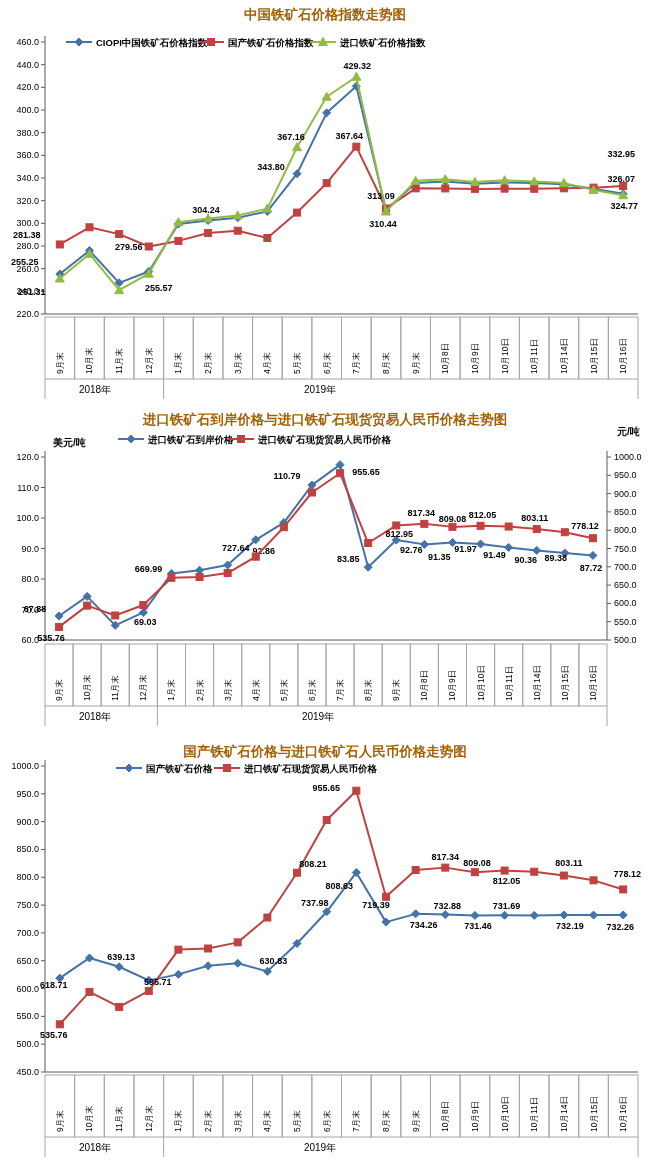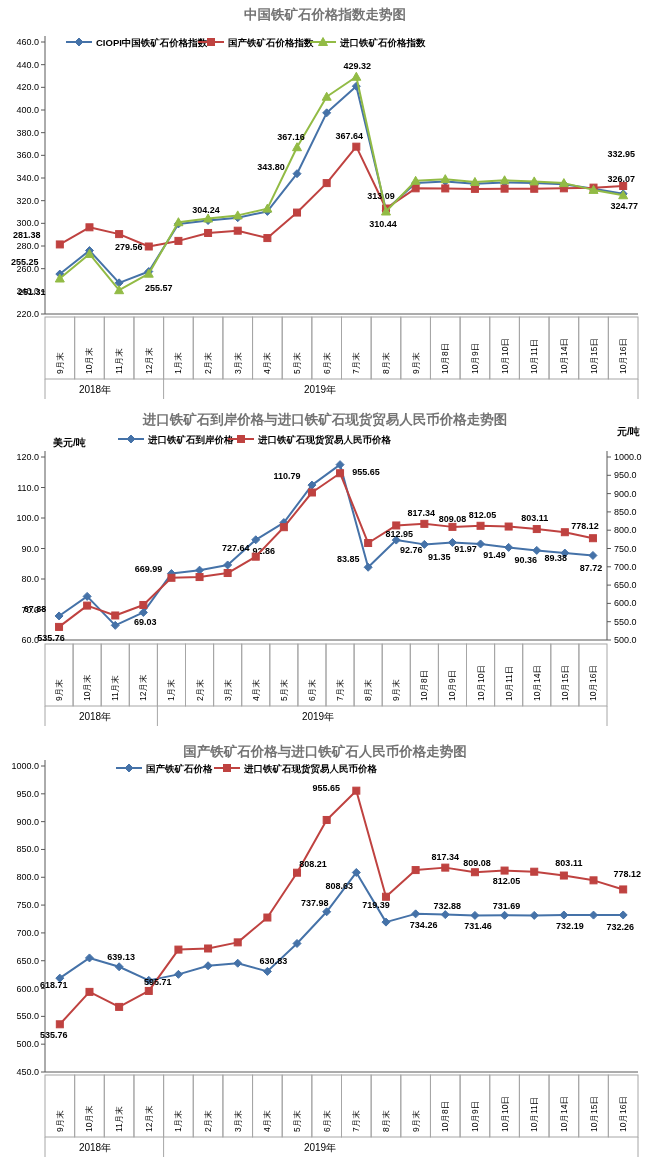--- a/index.html
+++ b/index.html
@@ -2,21 +2,21 @@
 <html><head>
 <meta charset="utf-8">
 <style>
   html,body{margin:0;padding:0;background:#ffffff;}
   body{font-family:"Liberation Sans", sans-serif; width:650px;}
   .chart-section{position:relative;width:650px;overflow:hidden;}
   #section-1{height:402px;}
   #section-2{height:328px;}
   #section-3{height:435px;text-decoration:underline;}
   .chart-title{position:absolute;left:0;top:0;width:100%;text-align:center;
-    font-size:13.5px;font-weight:bold;color:#737373;}
+    font-size:13.5px;font-weight:bold;color:#a16207;}
   #section-1 .chart-title{top:6px;}
   #section-2 .chart-title{top:9px;}
   #section-3 .chart-title{top:13px;}
   svg{position:absolute;left:0;top:0;display:block;}
   svg text{font-family:"Liberation Sans", sans-serif;}
 </style>
 </head>
 <body>
 
 <div class="chart-section" id="section-1">

